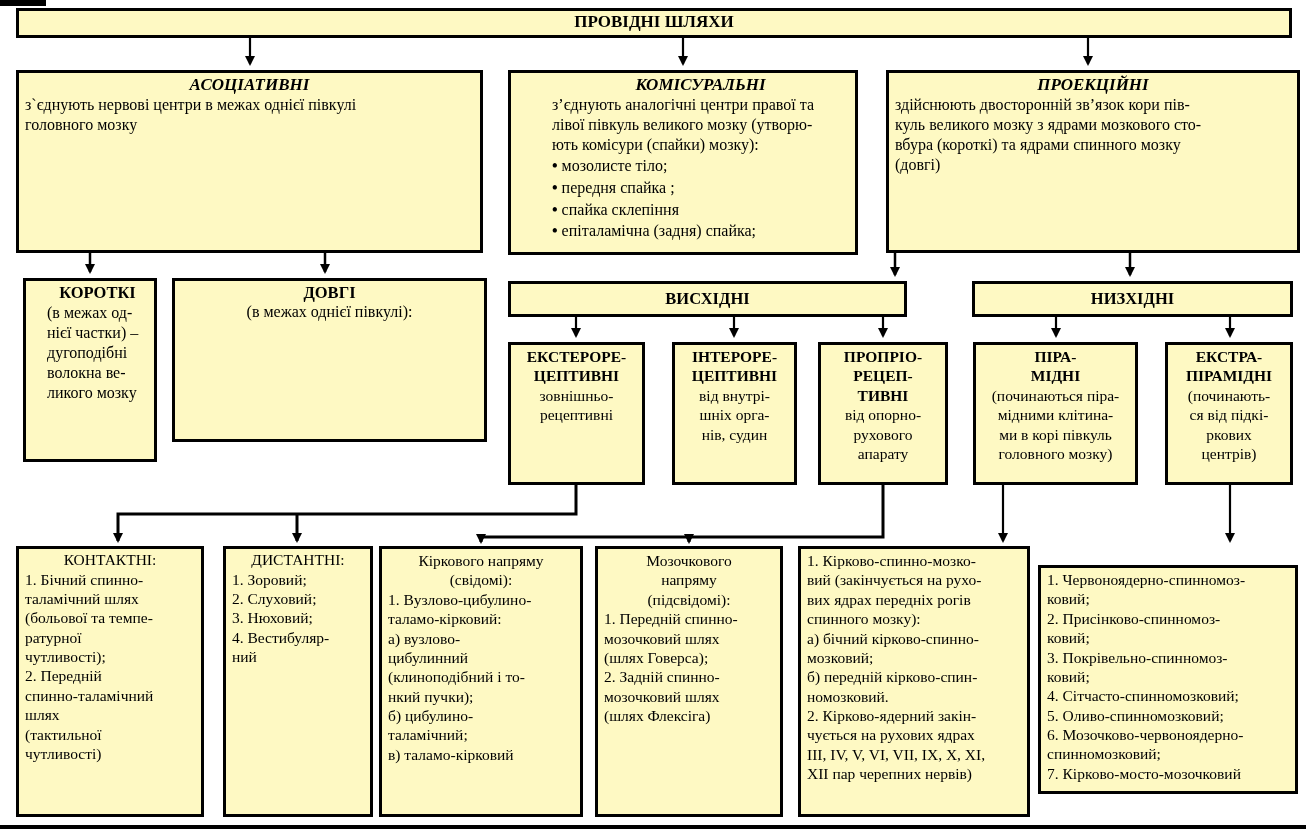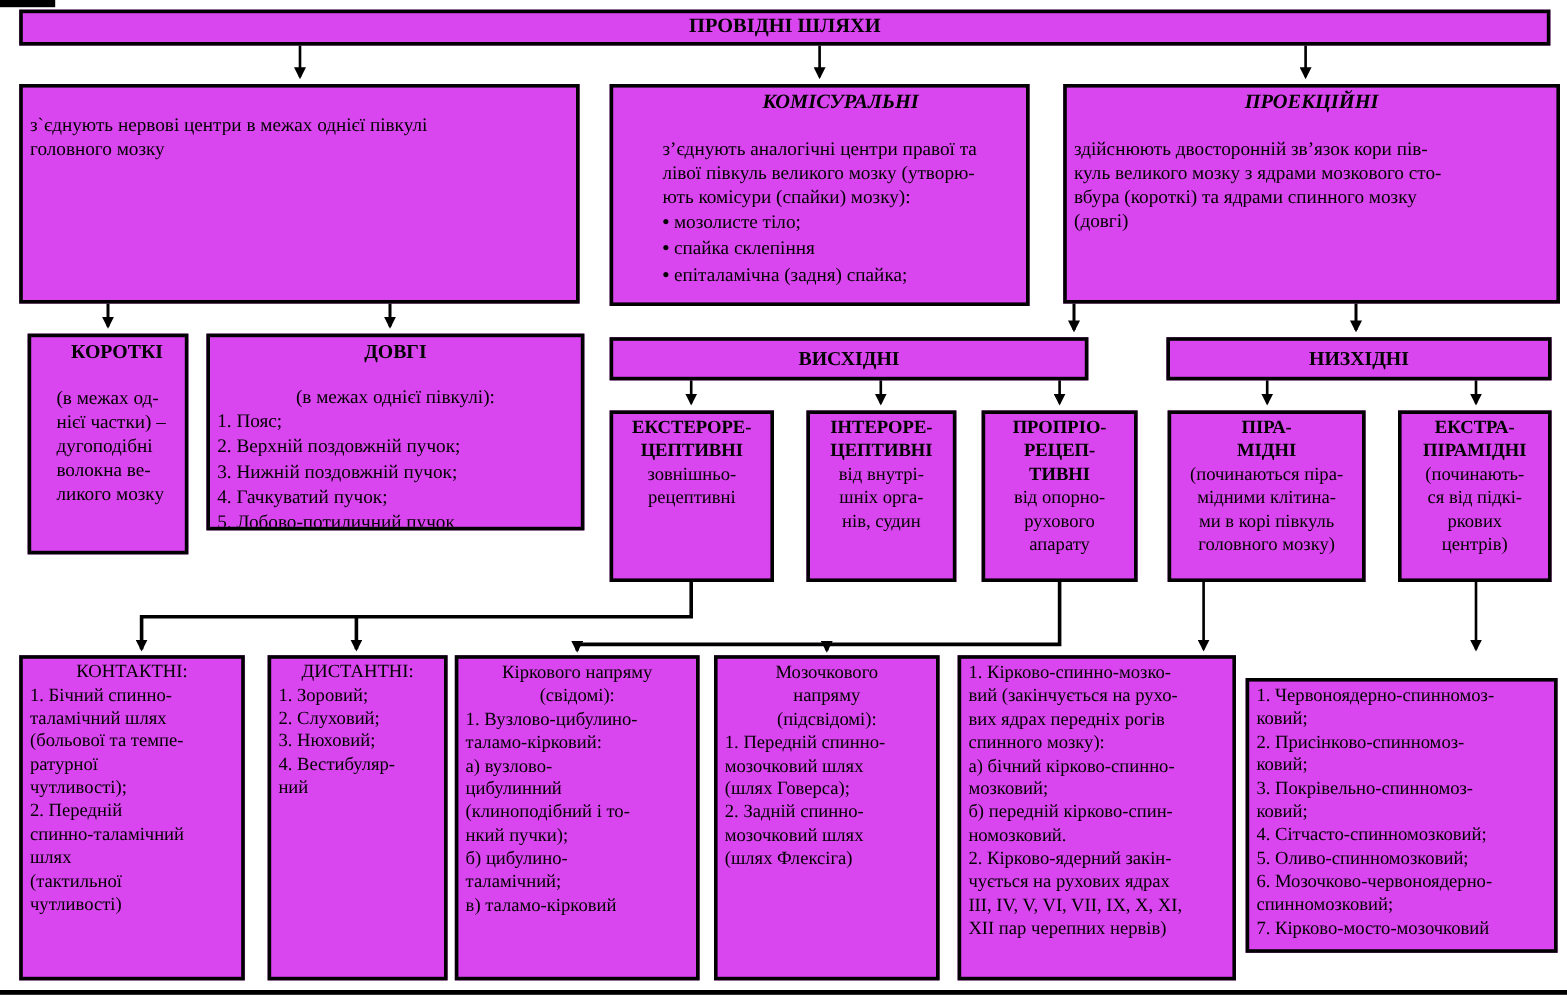--- a/index.html
+++ b/index.html
@@ -2,59 +2,61 @@
 <html><head>
 <meta charset="utf-8">
 <style>
   html,body{margin:0;padding:0;background:#ffffff;}
   body{
     width:1306px;height:831px;position:relative;
     font-family:"Liberation Serif","DejaVu Serif",serif;
     color:#000;
   }
   .box{
-    position:absolute;border:3px solid #000;background:#d946ef;
+    position:absolute;border:3px solid #000;background:#fef9c3;
     box-sizing:border-box;padding:2px 6px;overflow:hidden;
   }
   .hdr{font-weight:bold;text-align:center;line-height:1.2;}
   .hdr.it{font-style:italic;}
   .hdr.plain{font-weight:normal;}
   .txt{white-space:pre-line;line-height:1.25;}
   .ctr{text-align:center;}
   .f17{font-size:17px;}
-  .f16{font-size:16px;margin-top:20px;}
+  .f16{font-size:16px;}
   .f155{font-size:15.5px;}
   .bullets{margin:0;padding:0;list-style:none;font-size:16px;line-height:1.35;}
   .bullets li::before{content:"\2022  ";font-weight:bold;}
   .numlist{font-size:16px;line-height:1.32;}
   svg.conn{position:absolute;left:0;top:0;z-index:5;pointer-events:none;}
   .cornermark{position:absolute;left:0;top:0;width:46px;height:6px;background:#000;}
   .bottomrule{position:absolute;left:0;top:825px;width:1306px;height:4px;background:#000;}
 </style>
 </head>
 <body>
 
 <div class="cornermark"></div>
 
 <div class="box ctr" style="left:16px;top:8px;width:1276px;height:30px;padding:1px 6px;">
   <div class="hdr f17">ПРОВІДНІ ШЛЯХИ</div>
 </div>
 
 <div class="box" style="left:16px;top:70px;width:467px;height:183px;">
+  <div class="hdr it f17">АСОЦІАТИВНІ</div>
   <div class="txt f16">з`єднують нервові центри в межах однієї півкулі
 головного мозку</div>
 </div>
 
 <div class="box" style="left:508px;top:70px;width:350px;height:185px;padding-left:41px;">
   <div class="hdr it f17">КОМІСУРАЛЬНІ</div>
   <div class="txt f16">з’єднують аналогічні центри правої та
 лівої півкуль великого мозку (утворю-
 ють комісури (спайки) мозку):</div>
   <ul class="bullets">
     <li>мозолисте тіло;</li>
+    <li>передня спайка ;</li>
     <li>спайка склепіння</li>
     <li>епіталамічна (задня) спайка;</li>
   </ul>
 </div>
 
 <div class="box" style="left:886px;top:70px;width:414px;height:183px;">
   <div class="hdr it f17">ПРОЕКЦІЙНІ</div>
   <div class="txt f16">здійснюють двосторонній зв’язок кори пів-
 куль великого мозку з ядрами мозкового сто-
 вбура (короткі) та ядрами спинного мозку
@@ -66,27 +68,20 @@
   <div class="txt f16">(в межах од-
 нієї частки) –
 дугоподібні
 волокна ве-
 ликого мозку</div>
 </div>
 
 <div class="box" style="left:172px;top:278px;width:315px;height:164px;">
   <div class="hdr" style="font-size:16.5px;">ДОВГІ</div>
   <div class="ctr f16">(в межах однієї півкулі):</div>
-  <div class="numlist">
-    <div>1. Пояс;</div>
-    <div>2. Верхній поздовжній пучок;</div>
-    <div>3. Нижній поздовжній пучок;</div>
-    <div>4. Гачкуватий пучок;</div>
-    <div>5. Лобово-потиличний пучок</div>
-  </div>
 </div>
 
 <div class="box" style="left:508px;top:281px;width:399px;height:36px;padding:0;">
   <div class="hdr" style="font-size:16.5px;line-height:29px;">ВИСХІДНІ</div>
 </div>
 
 <div class="box" style="left:972px;top:281px;width:321px;height:36px;padding:0;">
   <div class="hdr" style="font-size:16.5px;line-height:29px;border-radius:14px;">НИЗХІДНІ</div>
 </div>
 

